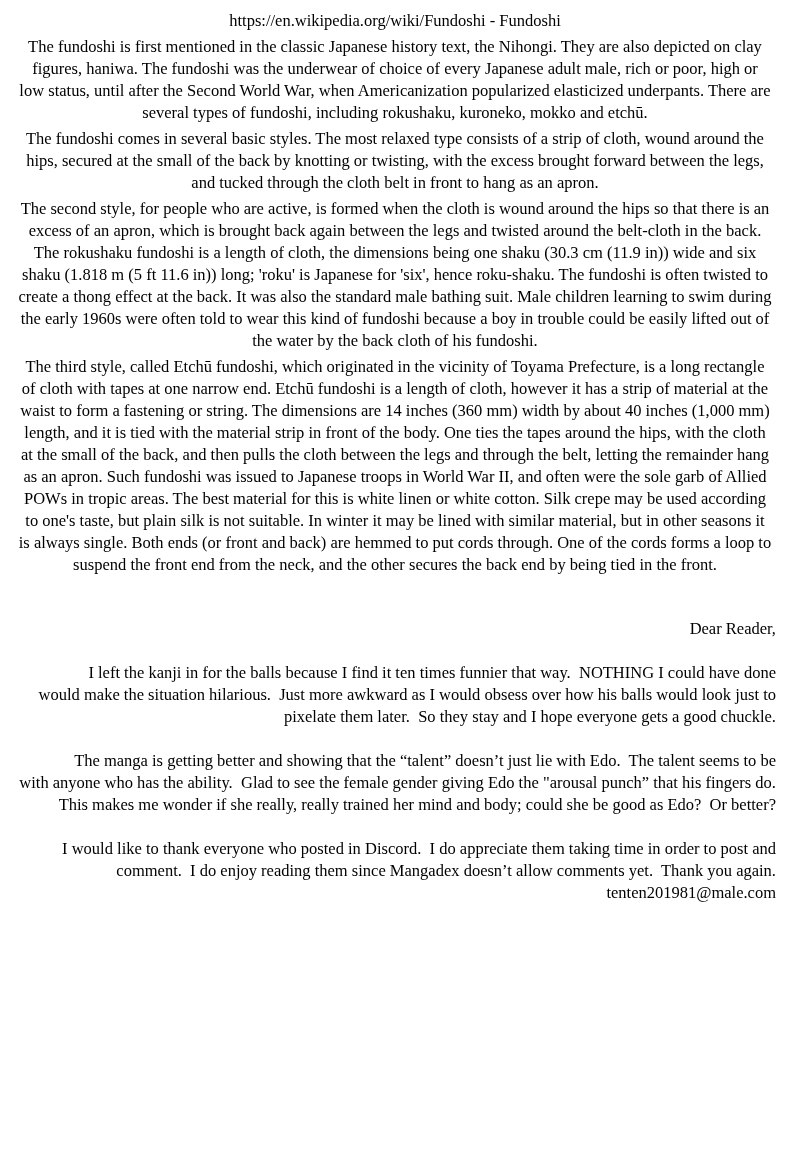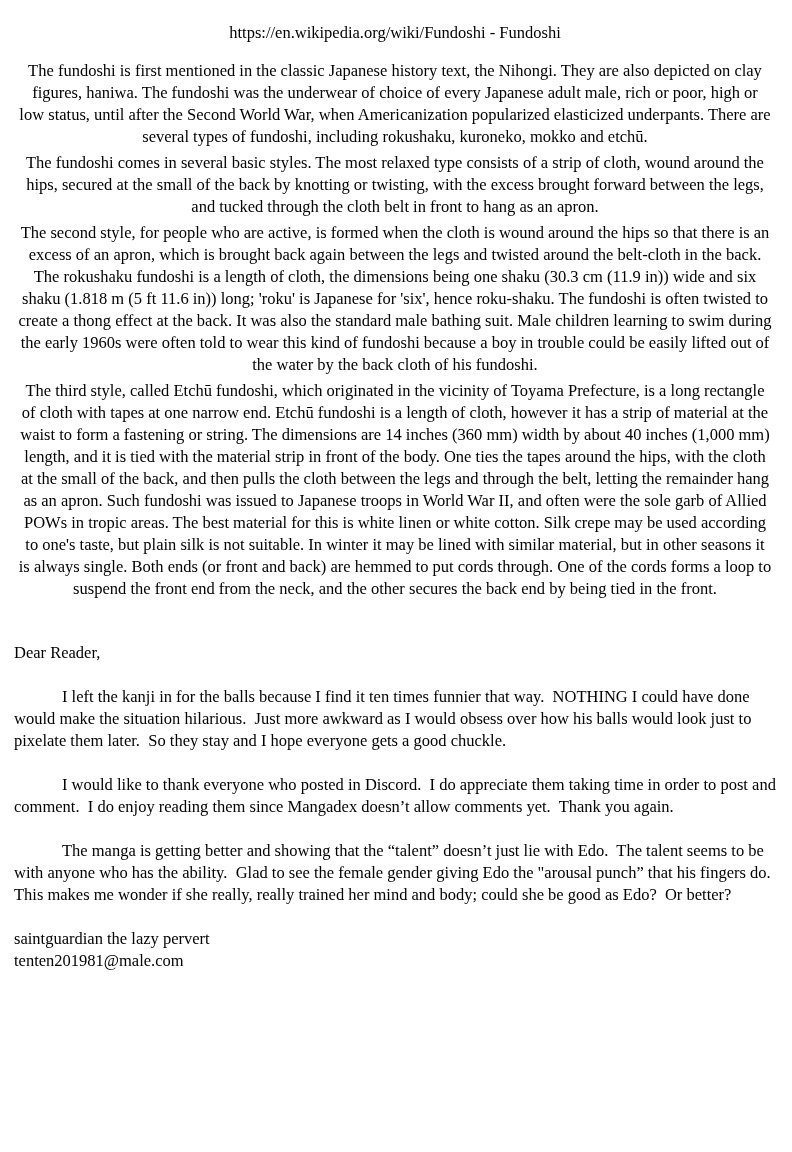--- a/index.html
+++ b/index.html
@@ -17,29 +17,29 @@
     line-height: 22px;
   }
   .doc {
     padding: 6px 16px 0 14px;
   }
   
   .wiki {
     text-align: center;
   }
   .wiki .src-line {
-    margin: 16px;
+    margin: 4px;
   }
   .wiki p {
     margin: 4px;
     white-space: pre-wrap;
   }
   
   .letter {
-    text-align: left;
+    text-align: right;
     margin-top: 42px;
   }
   .letter .salutation {
     margin: 0;
   }
   .letter p.body-par {
     margin: 22px 0 0 0;
     text-indent: 48px;
     white-space: pre-wrap;
   }
@@ -62,19 +62,18 @@
     <p class="src-line">https://en.wikipedia.org/wiki/Fundoshi - Fundoshi</p>
     <p class="wiki-par">The fundoshi is first mentioned in the classic Japanese history text, the Nihongi. They are also depicted on clay figures, haniwa. The fundoshi was the underwear of choice of every Japanese adult male, rich or poor, high or low status, until after the Second World War, when Americanization popularized elasticized underpants. There are several types of fundoshi, including rokushaku, kuroneko, mokko and etchū.</p>
     <p class="wiki-par">The fundoshi comes in several basic styles. The most relaxed type consists of a strip of cloth, wound around the hips, secured at the small of the back by knotting or twisting, with the excess brought forward between the legs, and tucked through the cloth belt in front to hang as an apron.</p>
     <p class="wiki-par">The second style, for people who are active, is formed when the cloth is wound around the hips so that there is an excess of an apron, which is brought back again between the legs and twisted around the belt-cloth in the back. The rokushaku fundoshi is a length of cloth, the dimensions being one shaku (30.3 cm (11.9 in)) wide and six shaku (1.818 m (5 ft 11.6 in)) long; 'roku' is Japanese for 'six', hence roku-shaku. The fundoshi is often twisted to create a thong effect at the back. It was also the standard male bathing suit. Male children learning to swim during the early 1960s were often told to wear this kind of fundoshi because a boy in trouble could be easily lifted out of the water by the back cloth of his fundoshi.</p>
     <p class="wiki-par">The third style, called Etchū fundoshi, which originated in the vicinity of Toyama Prefecture, is a long rectangle of cloth with tapes at one narrow end. Etchū fundoshi is a length of cloth, however it has a strip of material at the waist to form a fastening or string. The dimensions are 14 inches (360 mm) width by about 40 inches (1,000 mm) length, and it is tied with the material strip in front of the body. One ties the tapes around the hips, with the cloth at the small of the back, and then pulls the cloth between the legs and through the belt, letting the remainder hang as an apron. Such fundoshi was issued to Japanese troops in World War II, and often were the sole garb of Allied POWs in tropic areas. The best material for this is white linen or white cotton. Silk crepe may be used according to one's taste, but plain silk is not suitable. In winter it may be lined with similar material, but in other seasons it is always single. Both ends (or front and back) are hemmed to put cords through. One of the cords forms a loop to suspend the front end from the neck, and the other secures the back end by being tied in the front.</p>
   </section>
 
   <section class="letter">
     <p class="salutation">Dear Reader,</p>
     <p class="body-par">I left the kanji in for the balls because I find it ten times funnier that way.  NOTHING I could have done would make the situation hilarious.  Just more awkward as I would obsess over how his balls would look just to pixelate them later.  So they stay and I hope everyone gets a good chuckle.</p>
+    <p class="body-par">The manga is getting better and showing that the “talent” doesn’t just lie with Edo.  The talent seems to be with anyone who has the ability.  Glad to see the female gender giving Edo the "arousal punch” that his fingers do.  This makes me wonder if she really, really trained her mind and body; could she be good as Edo?  Or better?</p>
     <p class="body-par">I would like to thank everyone who posted in Discord.  I do appreciate them taking time in order to post and comment.  I do enjoy reading them since Mangadex doesn’t allow comments yet.  Thank you again.</p>
-    <p class="body-par">The manga is getting better and showing that the “talent” doesn’t just lie with Edo.  The talent seems to be with anyone who has the ability.  Glad to see the female gender giving Edo the "arousal punch” that his fingers do.  This makes me wonder if she really, really trained her mind and body; could she be good as Edo?  Or better?</p>
-    <p class="sig-name">saintguardian the lazy pervert</p>
     <p class="sig-email">tenten201981@male.com</p>
   </section>
 
 </div>
 
 </body></html>

